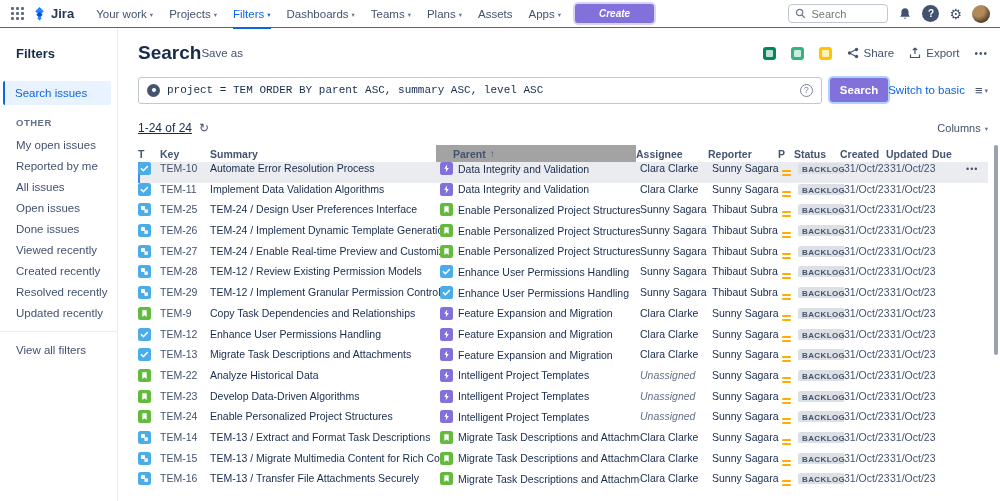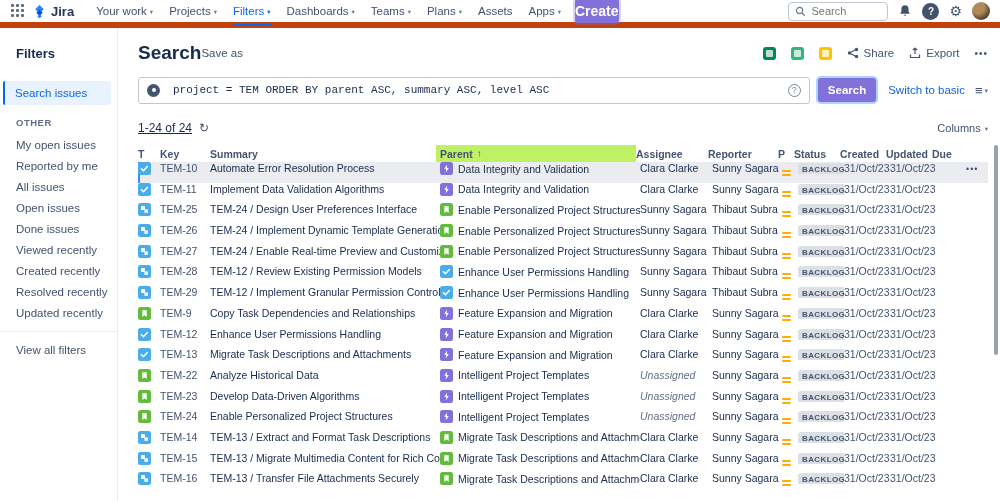--- a/index.html
+++ b/index.html
@@ -1,37 +1,37 @@
 <!DOCTYPE html>
 <html style="--brand_purple: #8270DB; --link_blue: #0C66E4; --selected_row_bar: #388BFF; --task_blue: #4BADE8; --story_green: #63BA3C; --epic_purple: #8270DB; --priority_yellow: #FFAB00; --status_bg: #DCDFE4; --status_text: #44546F;"><head>
 <meta charset="utf-8">
 <style>
   * { margin:0; padding:0; box-sizing:border-box; }
   html,body { width:1000px; height:501px; overflow:hidden; background:#fff;
     font-family:"Liberation Sans", sans-serif; color:#172B4D; }
 
   
-  .topbar { height:28px; display:flex; align-items:center; border-bottom:6px solid #c2410c;
+  .topbar { height:28px; display:flex; align-items:center; border-bottom:1px solid #c2410c;
     padding:0 10px 0 8px; }
   .grid-icon { width:16px; height:16px; margin:0 6px 0 2px; display:grid;
     grid-template-columns:repeat(3,4px); grid-template-rows:repeat(3,4px); gap:1px; align-content:center; justify-content:center; cursor:pointer;}
   .grid-icon i { width:3px; height:3px; border-radius:1px; background:#5E6C84; }
   .logo { display:flex; align-items:center; gap:4px; margin-right:14px; cursor:pointer;}
   .logo svg { width:15px; height:15px; }
   .logo-text { font-size:13px; font-weight:700; color:#253858; }
   .nav-item { display:flex; align-items:center; gap:3px; font-size:11.5px; color:#42526E;
     padding:0 8px; height:28px; cursor:pointer; position:relative; white-space:nowrap; }
   .nav-item.active { color:#0C66E4; }
   .nav-item.active::after { content:""; position:absolute; left:8px; right:8px; bottom:-1px;
     height:2px; background:#0C66E4; }
   .chev { font-size:6.5px; color:#6B778C; transform:translateY(1px); }
   .nav-item.active .chev { color:#0C66E4; }
-  .create-btn { background:var(--brand_purple); color:#fff; font-size:14px; font-weight:600;
-    border:none; border-radius:3px; padding:4px 0; margin-left:6px; cursor:pointer;
-    box-shadow:0 0 0 2px rgba(130,112,219,.3); }
+  .create-btn { background:var(--brand_purple); color:#fff; font-size:10px; font-weight:600;
+    border:none; border-radius:3px; padding:4px 24px; margin-left:6px; cursor:pointer;
+    box-shadow:0 0 0 2px rgba(130,112,219,.3);font-style:italic; }
   .topbar-right { margin-left:auto; display:flex; align-items:center; gap:10px; }
   .top-search { display:flex; align-items:center; gap:5px; border:1px solid #C1C7D0;
     border-radius:4px; height:19px; width:100px; padding:0 6px; }
   .top-search input { border:none; outline:none; width:70px; font-size:11px; color:#42526E;
     font-family:"Liberation Sans",sans-serif; }
   .round-dark { width:17px; height:17px; border-radius:50%; background:#42526E; color:#fff;
     font-size:10px; font-weight:700; display:flex; align-items:center; justify-content:center; cursor:pointer;}
   .gear { font-size:14px; color:#42526E; cursor:pointer; line-height:1;}
   .avatar { width:18px; height:18px; border-radius:50%; cursor:pointer;
     background:radial-gradient(circle at 35% 30%, #B08A5A 0 35%, #5A4632 70%, #2E251B 100%); }
@@ -58,33 +58,33 @@
   .title-actions { margin-left:auto; display:flex; align-items:center; gap:15px; }
   .app-ico { width:13px; height:13px; border-radius:3px; cursor:pointer; position:relative;}
   .app-ico::after{content:"";position:absolute;inset:3px;background:rgba(255,255,255,.75);border-radius:1px;}
   .action-link { display:flex; align-items:center; gap:5px; font-size:11.5px; color:#42526E; cursor:pointer;}
   .action-link svg { width:12px; height:12px; }
   .more-dots { font-size:10px; letter-spacing:1px; color:#42526E; cursor:pointer; }
 
   
   .query-row { display:flex; align-items:center; margin-top:10px; height:28px; }
   .jql-box { flex:1; height:27px; border:1px solid #C1C7D0; border-radius:3px;
-    display:flex; align-items:center; padding:0 8px; gap:13px; background:#fff; }
+    display:flex; align-items:center; padding:0 8px; gap:7px; background:#fff; }
   .jql-dot { width:13px; height:13px; border-radius:50%; background:#44546F; flex-shrink:0;
     display:flex;align-items:center;justify-content:center; }
   .jql-dot::after{content:"";width:4px;height:4px;border-radius:50%;background:#fff;}
   .jql-text { flex:1; border:none; outline:none; font-size:11px; color:#172B4D;
     font-family:"Liberation Mono","DejaVu Sans Mono",monospace; }
   .syntax-help { width:13px; height:13px; border:1px solid #7A869A; border-radius:50%;
     color:#7A869A; font-size:9px; display:flex; align-items:center; justify-content:center;
     flex-shrink:0; cursor:pointer;}
   .search-btn { background:var(--brand_purple); color:#fff; border:none; border-radius:3px;
     font-size:11.5px; font-weight:600; padding:6px 10px; margin-left:8px; cursor:pointer;
     box-shadow:0 0 0 2px rgba(76,154,255,.45); }
-  .switch-link { font-size:11.5px; color:#0C66E4; margin-left:12px; cursor:pointer; white-space:nowrap;}
+  .switch-link { font-size:11.5px; color:#0C66E4; cursor:pointer; white-space:nowrap;}
   .listview-ico { margin-left:auto; display:flex; align-items:center; gap:2px; color:#42526E;
     font-size:13px; cursor:pointer; padding-left:10px;}
   .listview-ico .chev{font-size:7px;}
 
   
   .results-row { display:flex; align-items:center; margin-top:15px; height:18px; }
   .count { font-size:12px; color:#172B4D;text-decoration:underline; }
   .refresh { font-size:12px; color:#42526E; margin-left:7px; cursor:pointer; }
   .columns-btn { margin-left:auto; display:flex; align-items:center; gap:4px;
     font-size:11px; color:#42526E; cursor:pointer;text-align:center; }
@@ -94,21 +94,21 @@
   .thead { display:flex; align-items:stretch; height:17px; font-size:10.5px; font-weight:700;
     color:#44546F; }
   .thead .cell { display:flex; align-items:center; }
   .trow { display:flex; align-items:flex-start; height:20.7px; font-size:10.5px; color:#172B4D;
     cursor:pointer; }
   .trow.sel { background:#EBECF0; box-shadow:inset 2px 0 0 #388BFF; }
   .cell { padding-right:6px; white-space:nowrap; overflow:hidden; flex-shrink:0; }
   .c0{width:22px;} .c1{width:50px;} .c2{width:230px;} .c3{width:200px;}
   .c4{width:72px;} .c5{width:70px;} .c6{width:16px;} .c7{width:46px;}
   .c8{width:46px;} .c9{width:46px;} .c10{width:30px;} .c11{width:22px; padding-right:0;}
-  .thead .c3 { background:#bef264; padding-left:4px; margin-left:-4px; }
+  .thead .c3 { background:#a3a3a3; padding-left:17px; margin-left:-4px; }
   .sort-arrow { margin-left:4px; font-size:10px; }
   .type-ico { width:13px; height:13px; display:inline-flex; flex-shrink:0; }
   .type-ico svg { width:13px; height:13px; }
   .parent-cell { display:flex; align-items:center; gap:5px; }
   .key-cell { color:#42526E; }
   .unassigned { font-style:italic; color:#626F86; }
   .prio { display:inline-flex; flex-direction:column; gap:2px; }
   .prio i { width:9px; height:2px; border-radius:1px; background:var(--priority_yellow); }
   .badge { background:var(--status_bg); color:var(--status_text); font-size:8px; font-weight:700;
     letter-spacing:.4px; border-radius:3px; padding:2px 4px 1px; }

